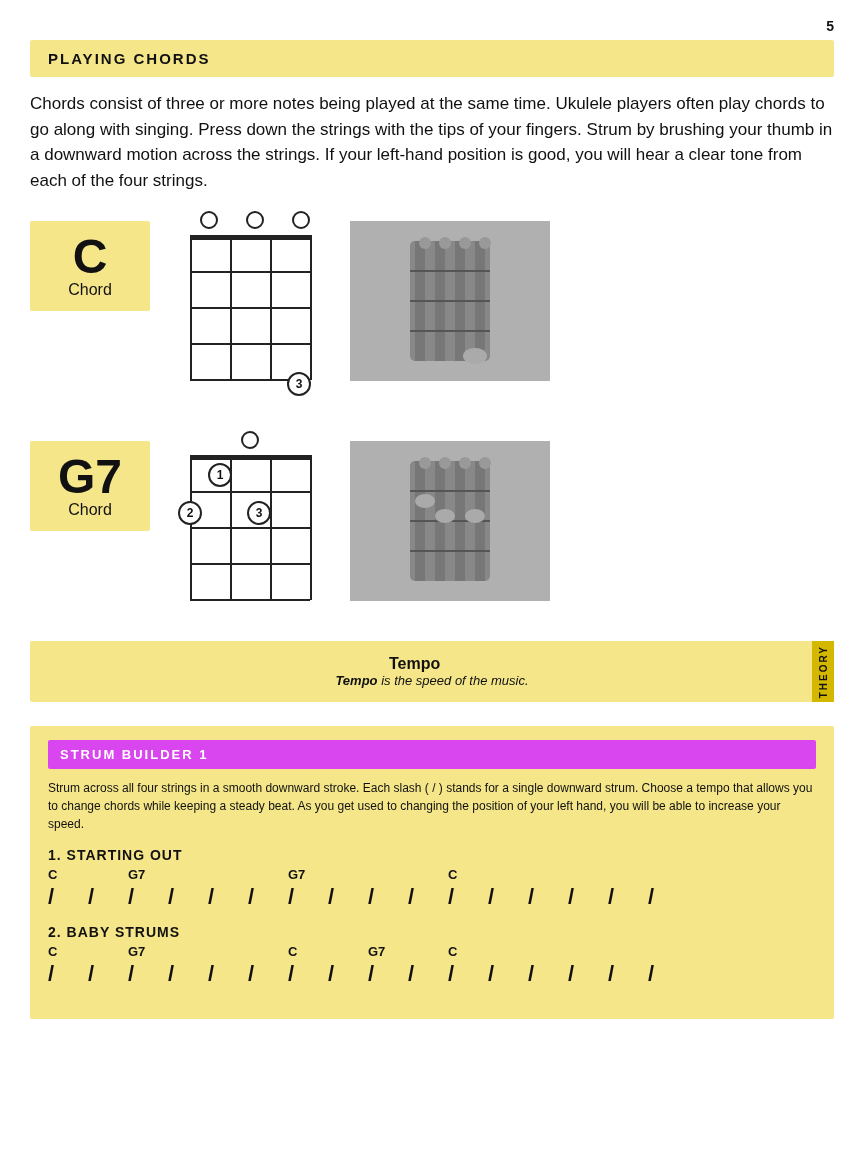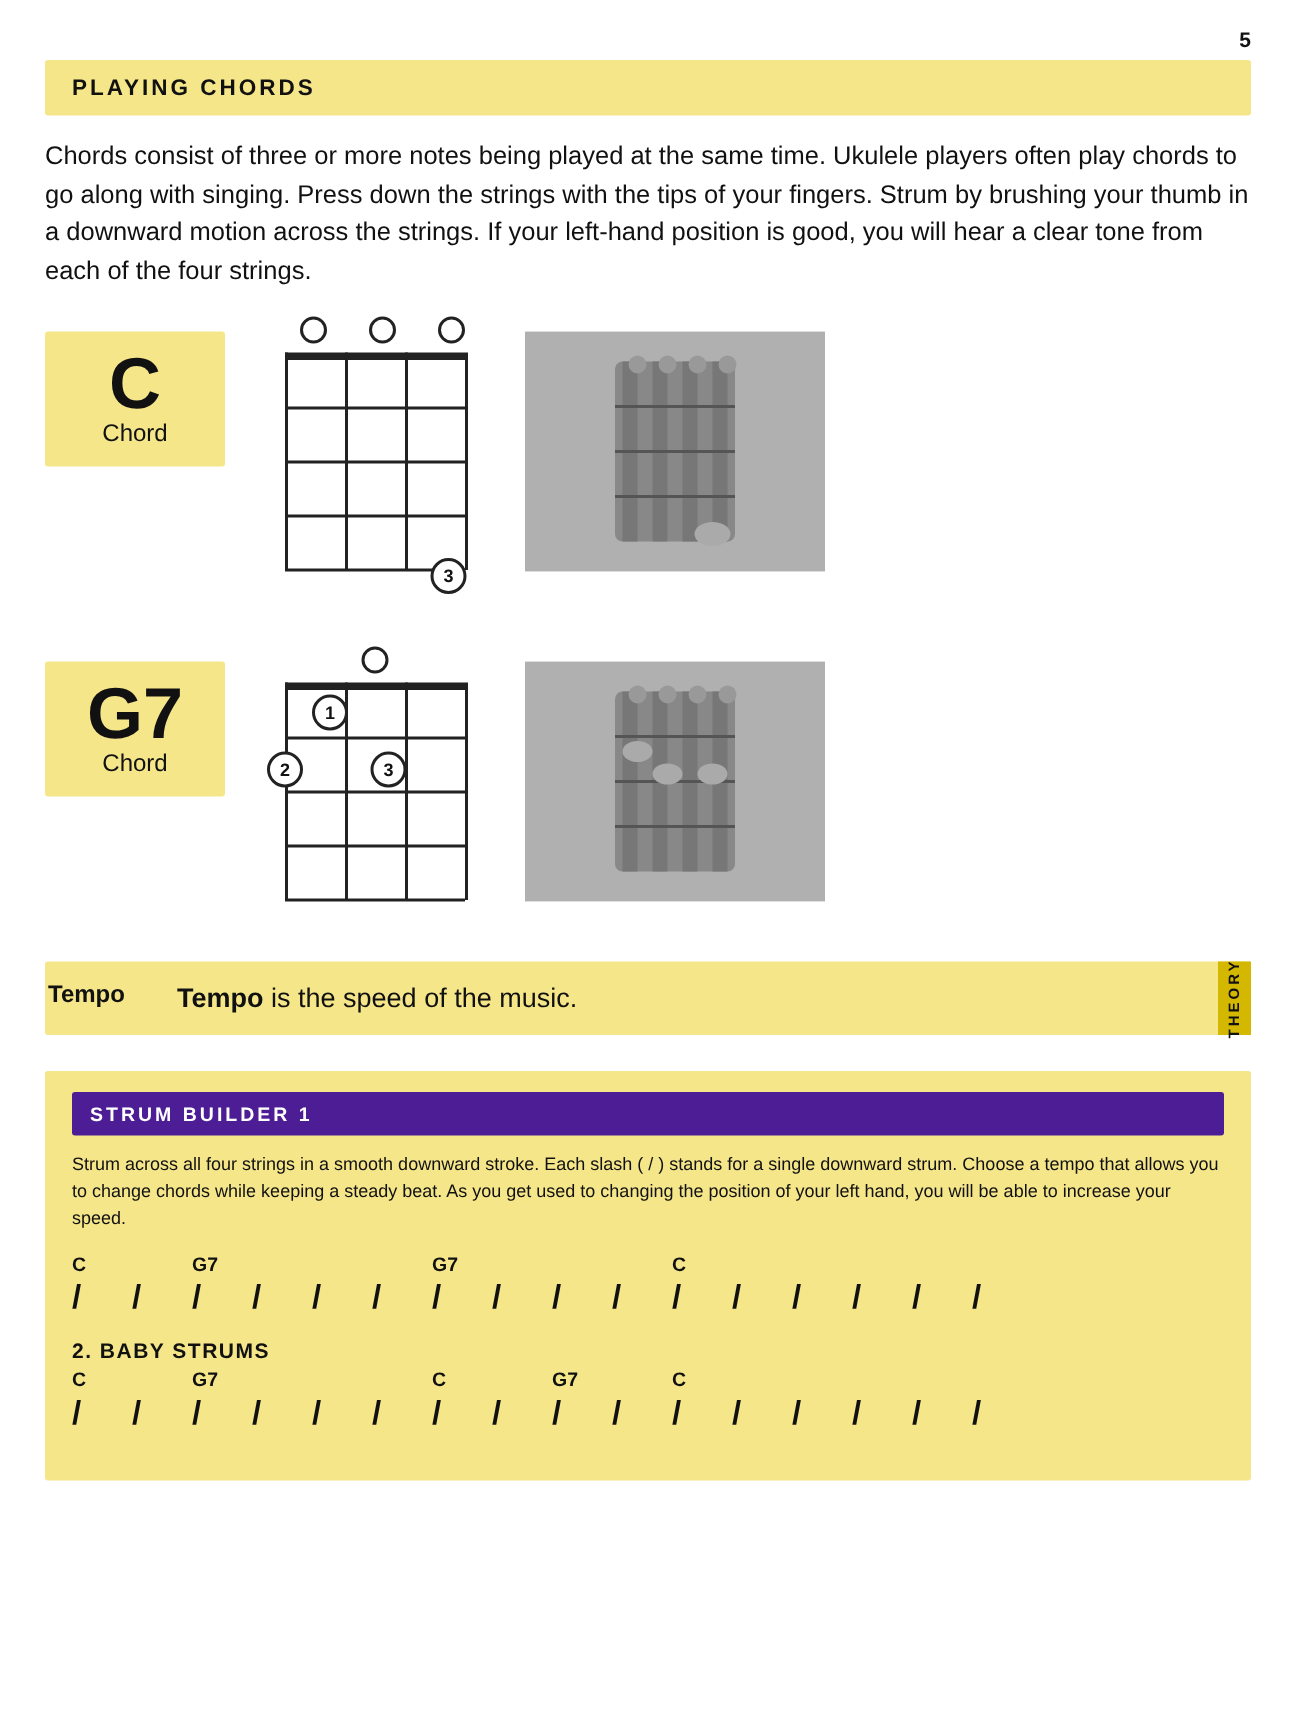--- a/index.html
+++ b/index.html
@@ -116,42 +116,44 @@
       width: 100%;
       height: 100%;
     }
     
     .theory-box {
       margin: 40px 30px 0 30px;
       background: #f5e68a;
       padding: 14px 2px;
       border-radius: 2px;
       display: flex;
-      align-items: flex-start;
+      align-items: center;
       position: relative;
+      flex-direction: column;
     }
     .theory-label-word {
       font-size: 16px;
       font-weight: bold;
       margin-right: 16px;
       min-width: 70px;
     }
     .theory-text {
-      font-size: 18px;
+      font-size: 13px;
+      font-style: italic;
     }
     .theory-text b { font-weight: bold; }
     
     .strum-section {
       margin: 24px 30px 0 30px;
       background: #f5e68a;
       padding: 14px 18px 18px 18px;
       border-radius: 2px;
     }
     .strum-header {
-      background: #4c1d95;
+      background: #d946ef;
       padding: 7px 12px;
       margin-bottom: 10px;
       border-radius: 2px;
     }
     .strum-header span {
       color: #fff;
       font-size: 13px;
       font-weight: bold;
       letter-spacing: 2px;
       text-transform: uppercase;
@@ -304,20 +306,24 @@
   </div>
 </div>
 
 <div class="strum-section">
   <div class="strum-header">
     <span>STRUM BUILDER 1</span>
   </div>
   <p class="strum-desc">Strum across all four strings in a smooth downward stroke. Each slash ( / ) stands for a single downward strum. Choose a tempo that allows you to change chords while keeping a steady beat. As you get used to changing the position of your left hand, you will be able to increase your speed.</p>
 
   <div class="strum-exercise">
+    <div class="strum-exercise-title">
+      <span>1.</span>
+      <span> STARTING OUT</span>
+    </div>
 
     <div style="display:flex; margin-left:0; margin-bottom:2px;">
       <div style="min-width:80px; font-weight:bold; font-size:13px;">C</div>
       <div style="min-width:160px; font-weight:bold; font-size:13px;">G7</div>
       <div style="min-width:160px; font-weight:bold; font-size:13px;">G7</div>
       <div style="min-width:80px; font-weight:bold; font-size:13px;">C</div>
     </div>
 
     <div style="display:flex; align-items:baseline;">
       <span style="font-size:22px;font-weight:bold;min-width:40px;">/</span>

